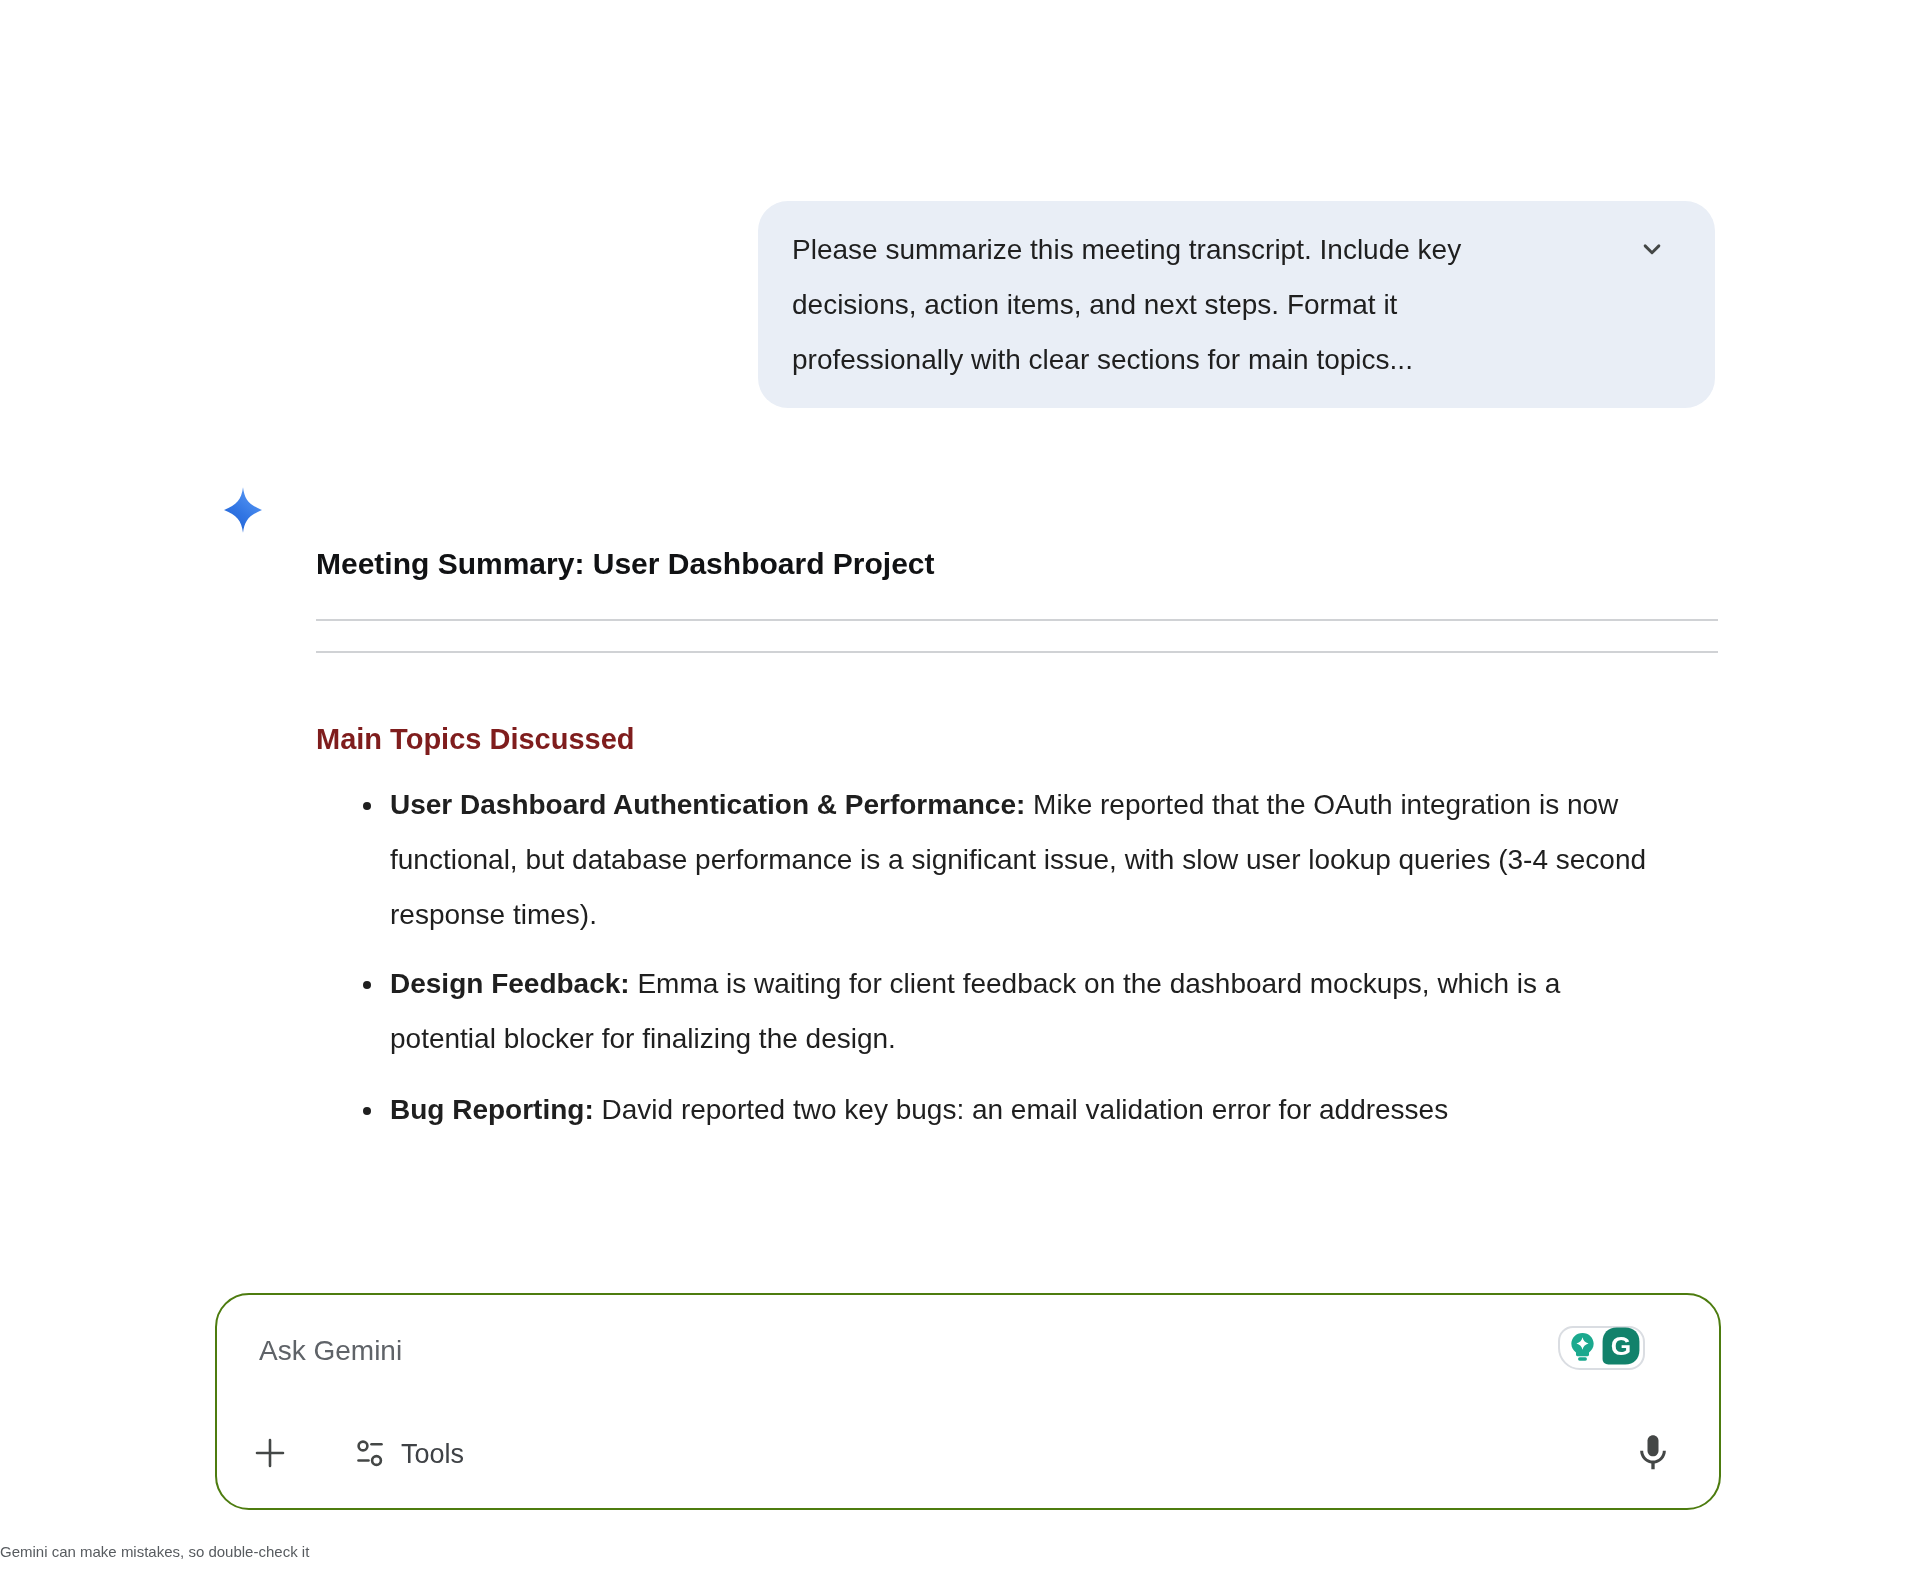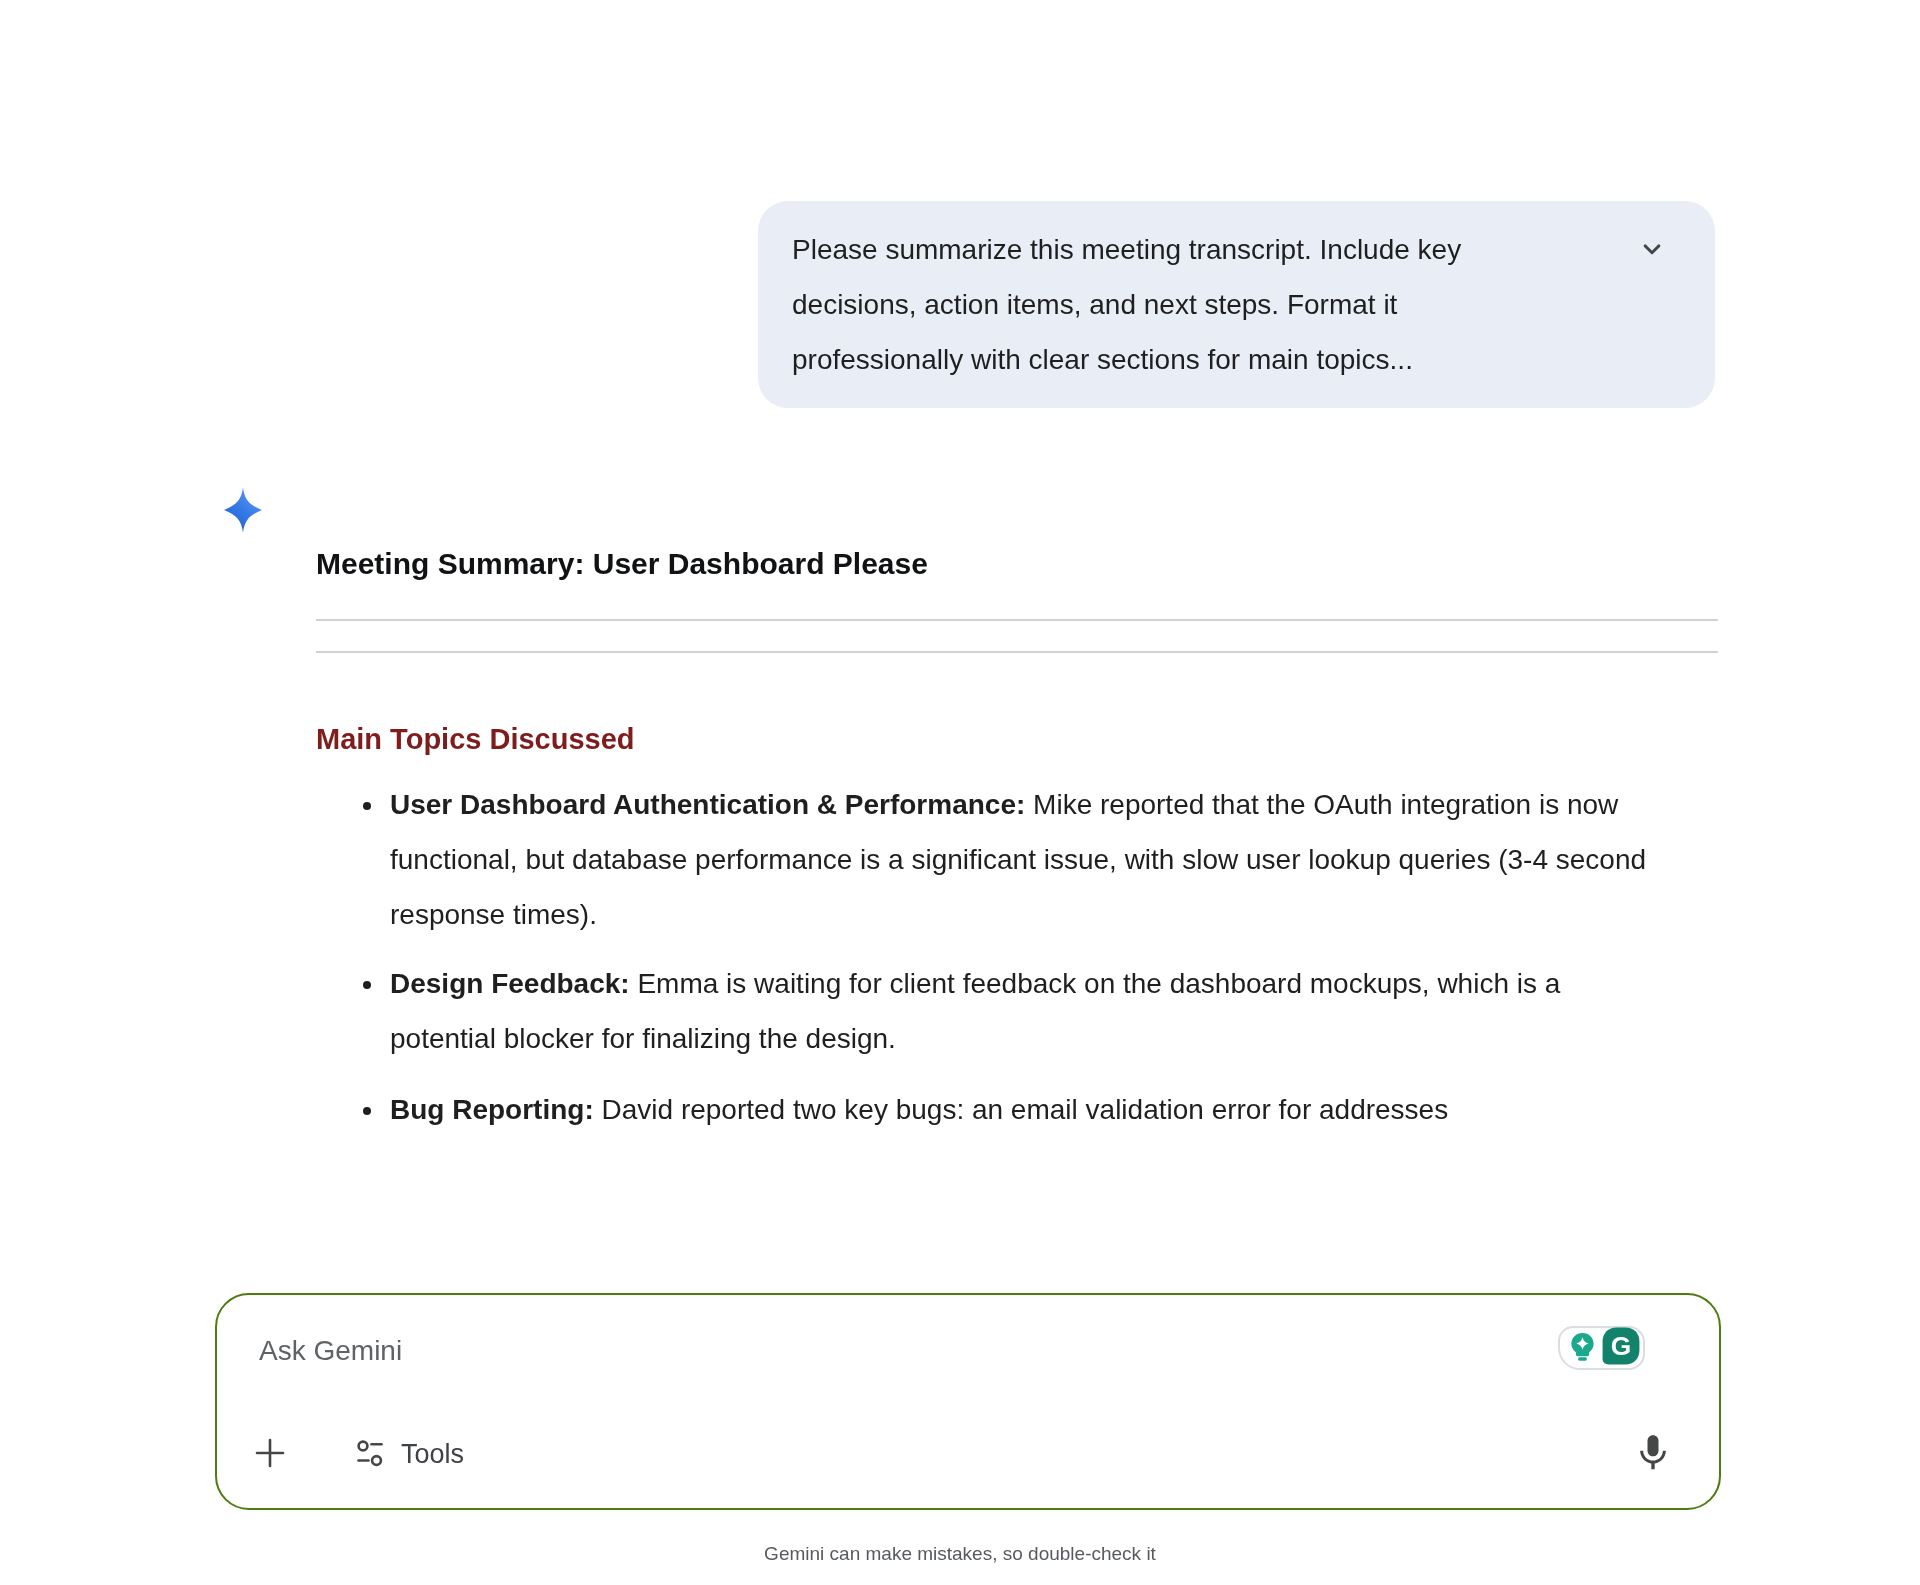--- a/index.html
+++ b/index.html
@@ -88,21 +88,21 @@
     position:absolute; left:126px; top:135px; height:48px;
     display:flex; align-items:center; gap:15px; padding:0 12px;
     background:transparent; border:none; border-radius:24px; cursor:pointer;
     font-family:inherit;
   }
   .tools-label { font-size:27px; color:#3f4246; }
 
   
   .footer-note {
     position:absolute; left:0; top:1543px; width:100%;
-    text-align:center; font-size:19px; color:#575b5f;
+    text-align:left; font-size:15px; color:#575b5f;
   }
 </style>
 </head>
 <body>
 
 <div class="page">
 
   <div class="user-bubble">
     <span>Please summarize this meeting transcript. Include key decisions, action items, and next steps. Format it professionally with clear sections for main topics...</span>
     <button class="bubble-collapse">
@@ -121,21 +121,21 @@
           <stop offset="0%" stop-color="#5c9bf5"></stop>
           <stop offset="55%" stop-color="#3276e4"></stop>
           <stop offset="100%" stop-color="#1f5fd2"></stop>
         </linearGradient>
       </defs>
       <path d="M20 0 C21.6 13 26.5 18.6 40 24 C26.5 29.4 21.6 35 20 48 C18.4 35 13.5 29.4 0 24 C13.5 18.6 18.4 13 20 0 Z" fill="url(#sparkGrad)"></path>
     </svg>
   </div>
 
   <div class="response">
-    <h1>Meeting Summary: User Dashboard Please</h1>
+    <h1>Meeting Summary: User Dashboard Project</h1>
     <hr class="hr-1">
     <hr class="hr-2">
     <h2>Main Topics Discussed</h2>
     <ul>
       <li>
         <strong>User Dashboard Authentication &amp; Performance:</strong>
         <span>Mike reported that the OAuth integration is now functional, but database performance is a significant issue, with slow user lookup queries (3-4 second response times).</span>
       </li>
       <li>
         <strong>Design Feedback:</strong>

